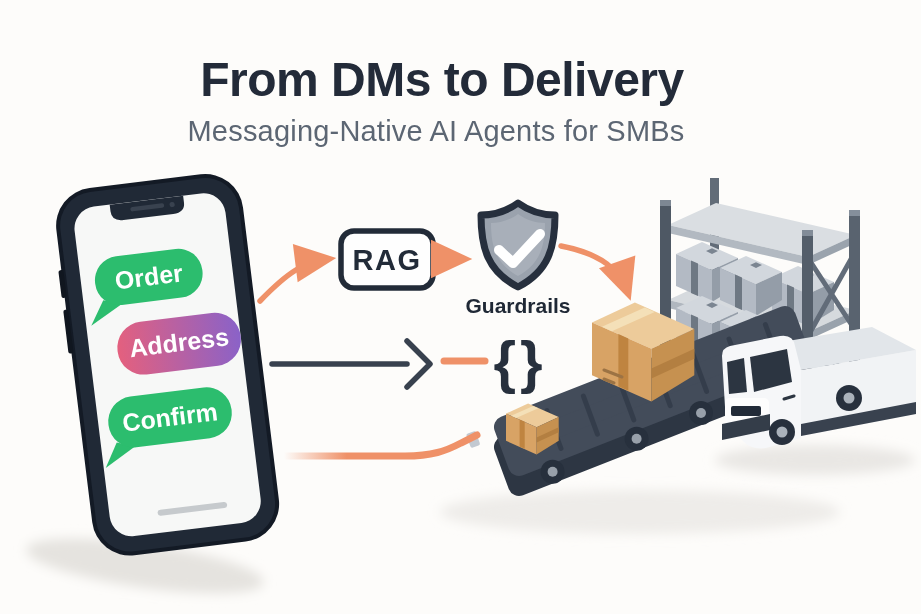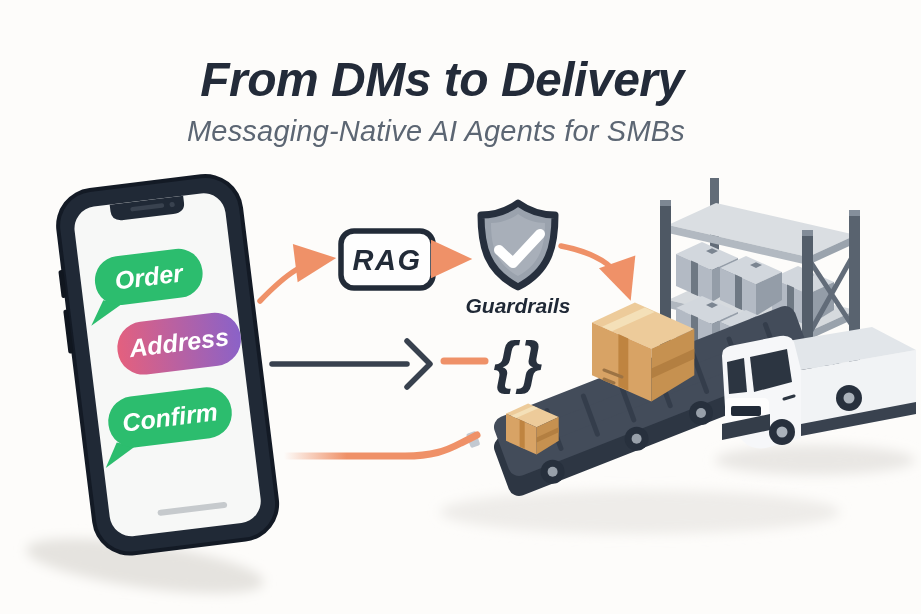--- a/index.html
+++ b/index.html
@@ -1,17 +1,17 @@
 <!DOCTYPE html>
 <html><head>
 <meta charset="utf-8">
 <style>
   html,body{margin:0;padding:0;background:#fdfcfa;}
   .stage{position:relative;width:921px;height:614px;overflow:hidden;background:#fdfcfa;
-         font-family:"Liberation Sans","DejaVu Sans",sans-serif;font-style:italic;}
+         font-family:"Liberation Sans","DejaVu Sans",sans-serif;}
   svg{display:block;}
   text{font-family:"Liberation Sans","DejaVu Sans",sans-serif;}
   .title-text{font-weight:700;font-size:48px;letter-spacing:-0.5px;}
   .subtitle-text{font-weight:400;font-size:29px;letter-spacing:0.2px;}
   .bubble-text{font-weight:700;font-size:25px;}
   .rag-text{font-weight:700;font-size:29px;letter-spacing:1.5px;}
   .guardrails-text{font-weight:700;font-size:21px;}
   .braces-text{font-weight:700;font-size:58px;letter-spacing:4px;}
 </style>
 </head>

